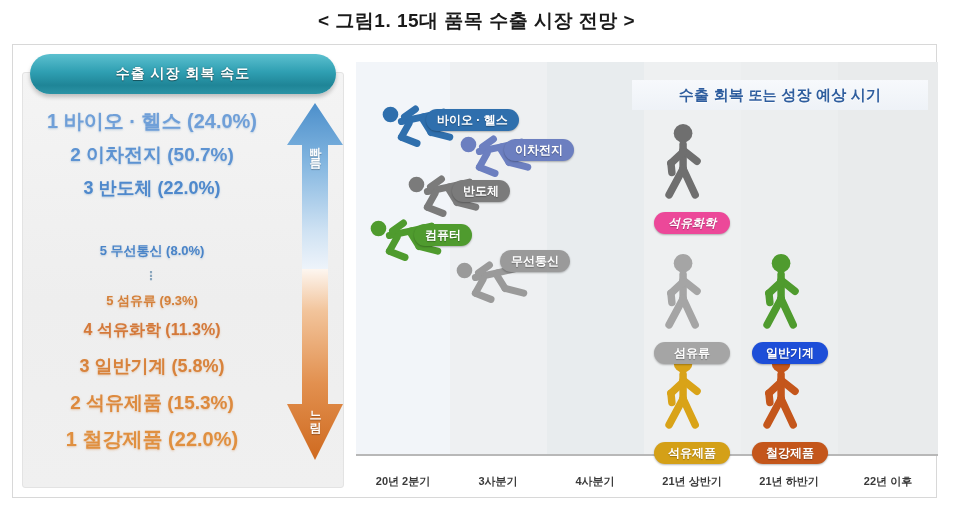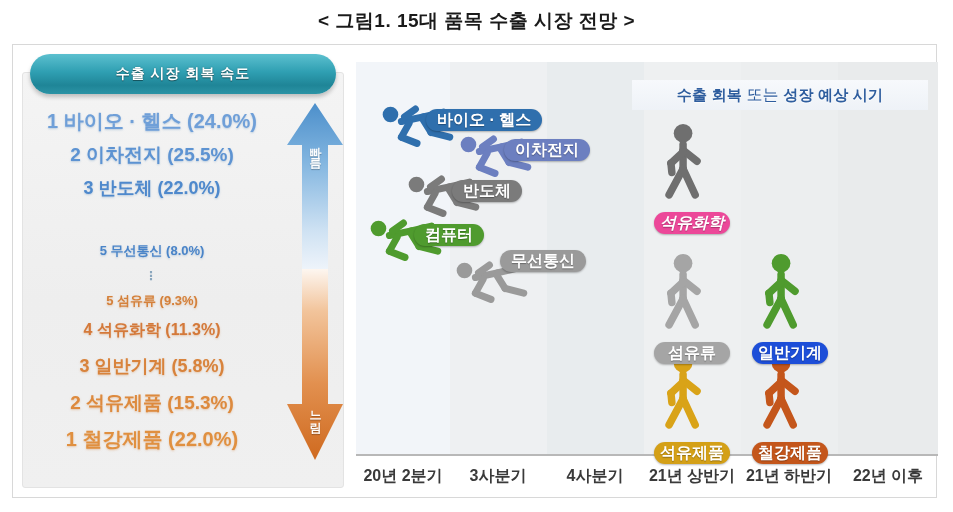--- a/index.html
+++ b/index.html
@@ -105,48 +105,48 @@
   .bands{position:absolute;left:0;top:8px;width:582px;height:392px;}
   .band{position:absolute;top:0;height:392px;}
   .axis-line{
     position:absolute;left:0;top:400px;width:582px;height:2px;
     background:#b8b8b8;
   }
   .axis-labels{
     position:absolute;left:0;top:406px;width:582px;height:28px;
   }
   .axis-lbl{
-    position:absolute;top:6px;
+    position:absolute;top:14px;
     text-align:center;
-    font-size:16px;font-weight:bold;color:#3a3a3a;
+    font-size:11px;font-weight:bold;color:#3a3a3a;
     white-space:nowrap;
   }
 
   .right-header{
     position:absolute;left:276px;top:26px;
     width:296px;height:30px;
     background:linear-gradient(180deg,#f7f9fc 0%,#eef2f7 100%);
     display:flex;align-items:center;justify-content:center;
     z-index:3;
   }
   .right-header-txt{
     font-size:15px;font-weight:bold;color:#2e5d9e;
     text-shadow:0 1px 1px rgba(255,255,255,.9);
     letter-spacing:.2px;
   }
-  .right-header-txt .small{font-size:16px;font-weight:normal;}
+  .right-header-txt .small{font-size:14px;font-weight:bold;}
 
   
   .fig{position:absolute;z-index:5;}
   .pill{
     position:absolute;
     border-radius:13px;
     height:22px;
     display:flex;align-items:center;justify-content:center;
-    font-size:16px;font-weight:bold;color:#ffffff;
+    font-size:12px;font-weight:bold;color:#ffffff;
     padding:0 11px;
     white-space:nowrap;
     box-shadow:0 1px 2px rgba(0,0,0,.28);
     text-shadow:0 1px 1px rgba(0,0,0,.3);
     box-sizing:border-box;
   }
   svg{display:block;overflow:visible;}
 </style>
 </head>
 <body>
@@ -160,21 +160,21 @@
   <div class="left-panel">
 
     <div class="left-card"></div>
 
     <div class="left-header">
       <div class="left-header-txt">수출 시장 회복 속도</div>
     </div>
 
     <div class="list-area" id="list-area">
         <div class="li blue" style="top: 12px; font-size: 20px; color: rgb(111, 159, 216);">1 바이오 · 헬스 (24.0%)</div>
-        <div class="li blue" style="top: 46px; font-size: 19px; color: rgb(93, 147, 210);">2 이차전지 (25.5%)</div>
+        <div class="li blue" style="top: 46px; font-size: 19px; color: rgb(93, 147, 210);">2 이차전지 (50.7%)</div>
         <div class="li blue" style="top: 80px; font-size: 18px; color: rgb(79, 137, 204);">3 반도체 (22.0%)</div>
         <div class="li blue" style="top: 146px; font-size: 13px; color: rgb(74, 132, 200);">5 무선통신 (8.0%)</div>
         <div class="dots" style="top: 176px;">⋮</div>
         <div class="li orange" style="top: 196px; font-size: 13px; color: rgb(212, 128, 58);">5 섬유류 (9.3%)</div>
         <div class="li orange" style="top: 224px; font-size: 16px; color: rgb(212, 121, 58);">4 석유화학 (11.3%)</div>
         <div class="li orange" style="top: 258px; font-size: 18px; color: rgb(216, 131, 60);">3 일반기계 (5.8%)</div>
         <div class="li orange" style="top: 294px; font-size: 19px; color: rgb(221, 138, 62);">2 석유제품 (15.3%)</div>
         <div class="li orange" style="top: 330px; font-size: 20px; color: rgb(224, 144, 64);">1 철강제품 (22.0%)</div>
       </div>
 

